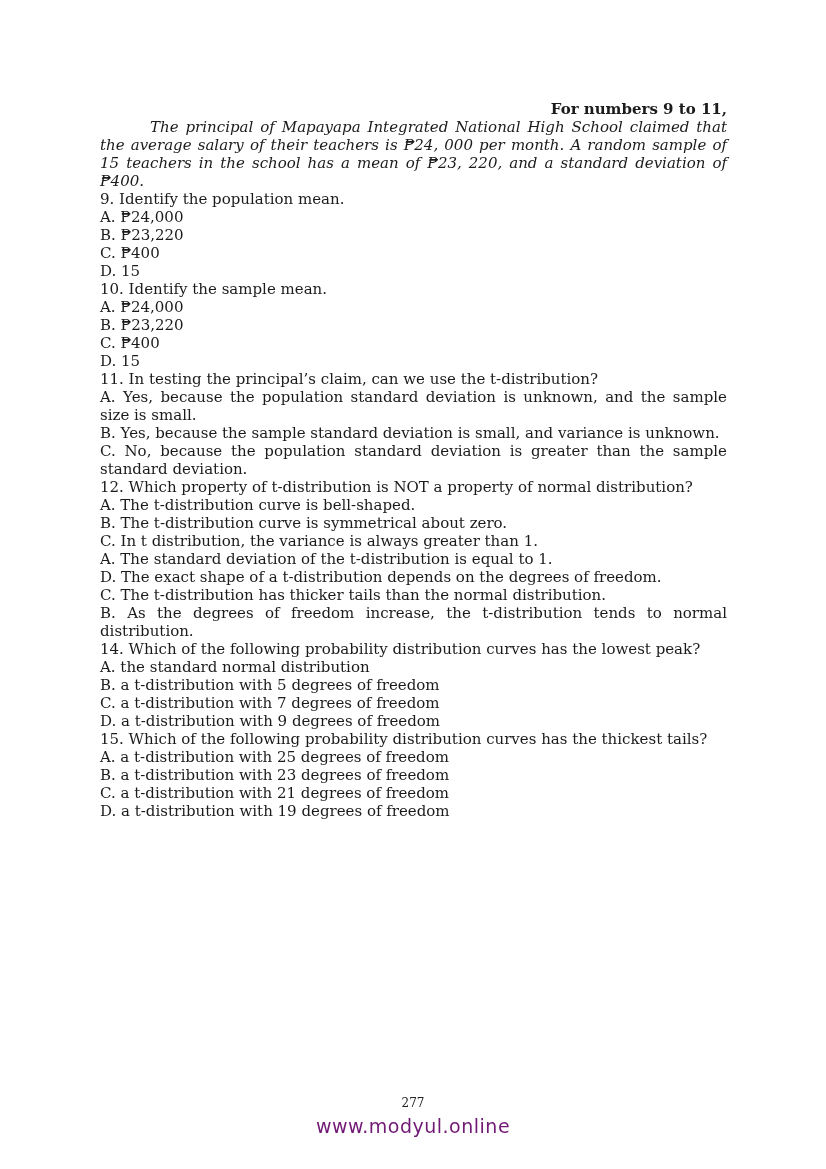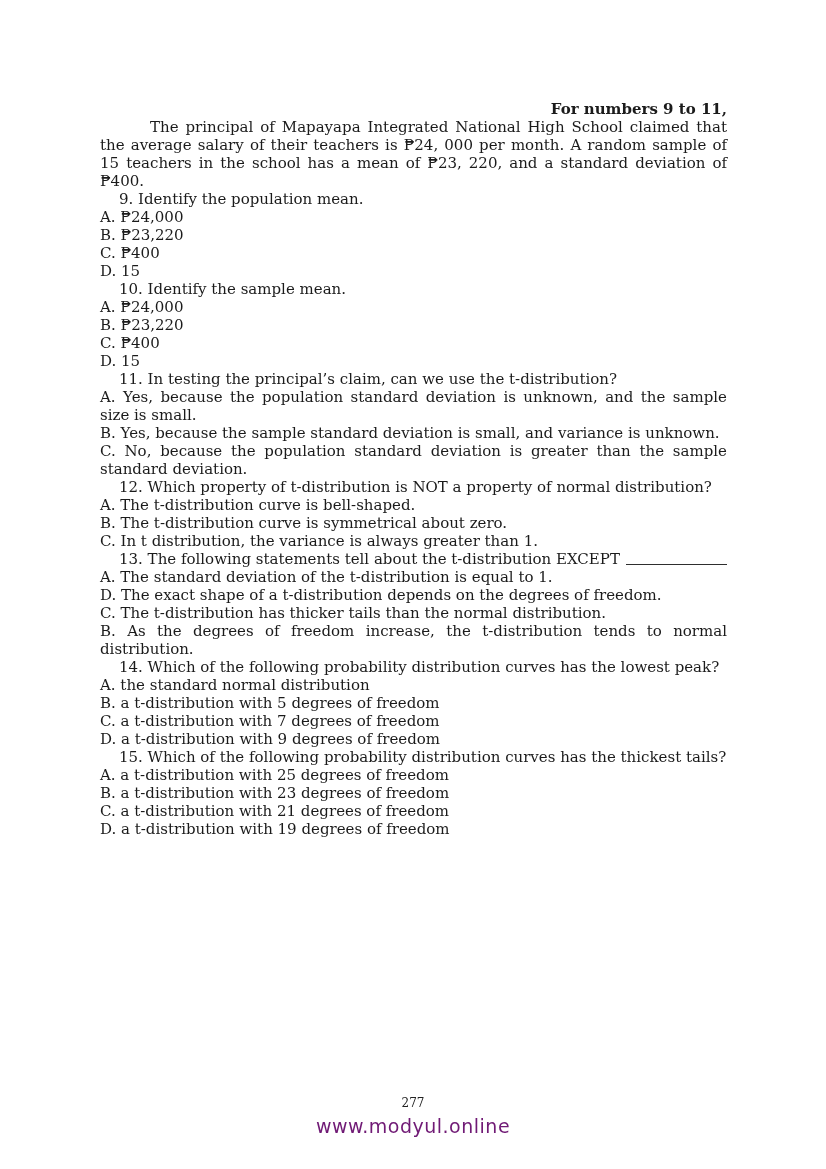--- a/index.html
+++ b/index.html
@@ -24,27 +24,27 @@
     top: 100px;
     width: 627px;
   }
   .intro-heading {
     text-align: right;
     font-weight: bold;
   }
   .intro-paragraph {
     text-align: justify;
     text-indent: 50px;
+    font-style: italic;
   }
   .question-block {
     text-align: justify;
   }
   .q-line {
     text-align: justify;
-    margin-left: 19px;
   }
   .q-line.has-blank {
     display: flex;
     align-items: flex-end;
   }
   .q-line.has-blank .q-text {
     white-space: nowrap;
   }
   .blank-line {
     flex: 1;
@@ -103,24 +103,20 @@
           <div class="option">B. Yes, because the sample standard deviation is small, and variance is unknown.</div>
           <div class="option">C. No, because the population standard deviation is greater than the sample standard deviation.</div>
         </div>
         <div class="question-block">
           <div class="q-line"><span class="q-text">12. Which property of t-distribution is NOT a property of normal distribution?</span></div>
           <div class="option">A. The t-distribution curve is bell-shaped.</div>
           <div class="option">B. The t-distribution curve is symmetrical about zero.</div>
           <div class="option">C. In t distribution, the variance is always greater than 1.</div>
         </div>
         <div class="question-block">
-          <div class="q-line has-blank">
-            <span class="q-text">13. The following statements tell about the t-distribution EXCEPT</span>
-            <span class="blank-line"></span>
-          </div>
           <div class="option">A. The standard deviation of the t-distribution is equal to 1.</div>
           <div class="option">D. The exact shape of a t-distribution depends on the degrees of freedom.</div>
           <div class="option">C. The t-distribution has thicker tails than the normal distribution.</div>
           <div class="option">B. As the degrees of freedom increase, the t-distribution tends to normal distribution.</div>
         </div>
         <div class="question-block">
           <div class="q-line"><span class="q-text">14. Which of the following probability distribution curves has the lowest peak?</span></div>
           <div class="option">A. the standard normal distribution</div>
           <div class="option">B. a t-distribution with 5 degrees of freedom</div>
           <div class="option">C. a t-distribution with 7 degrees of freedom</div>

